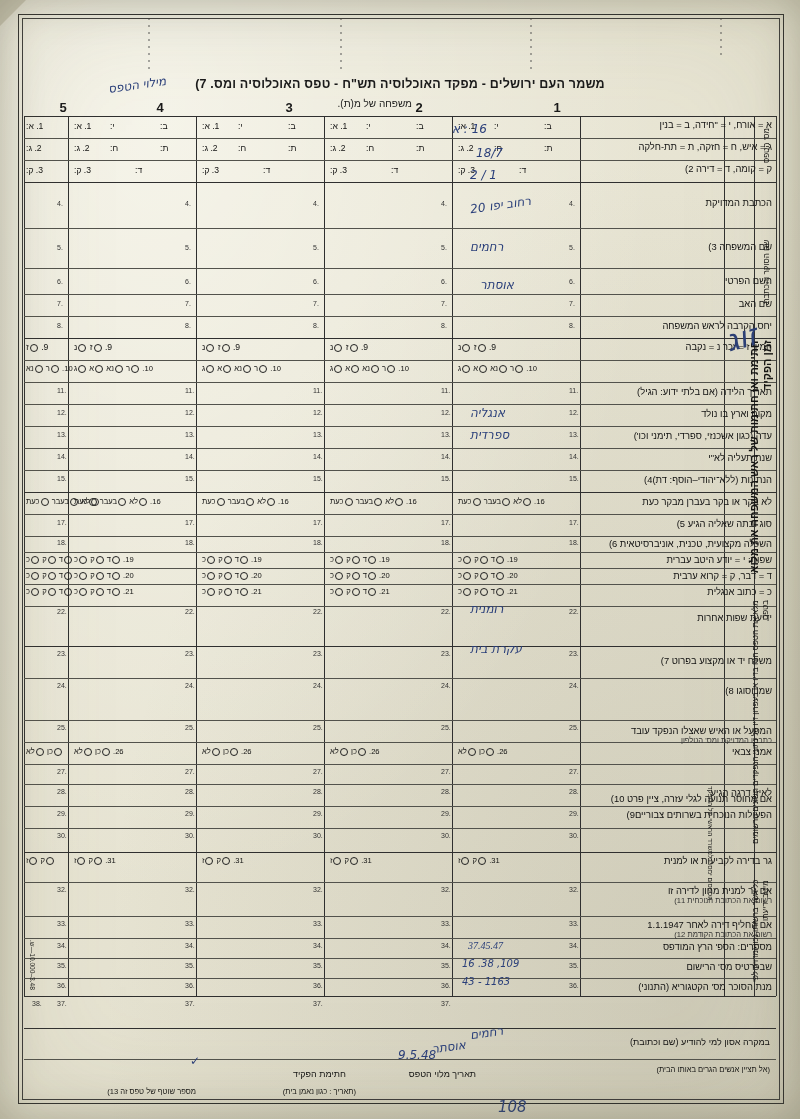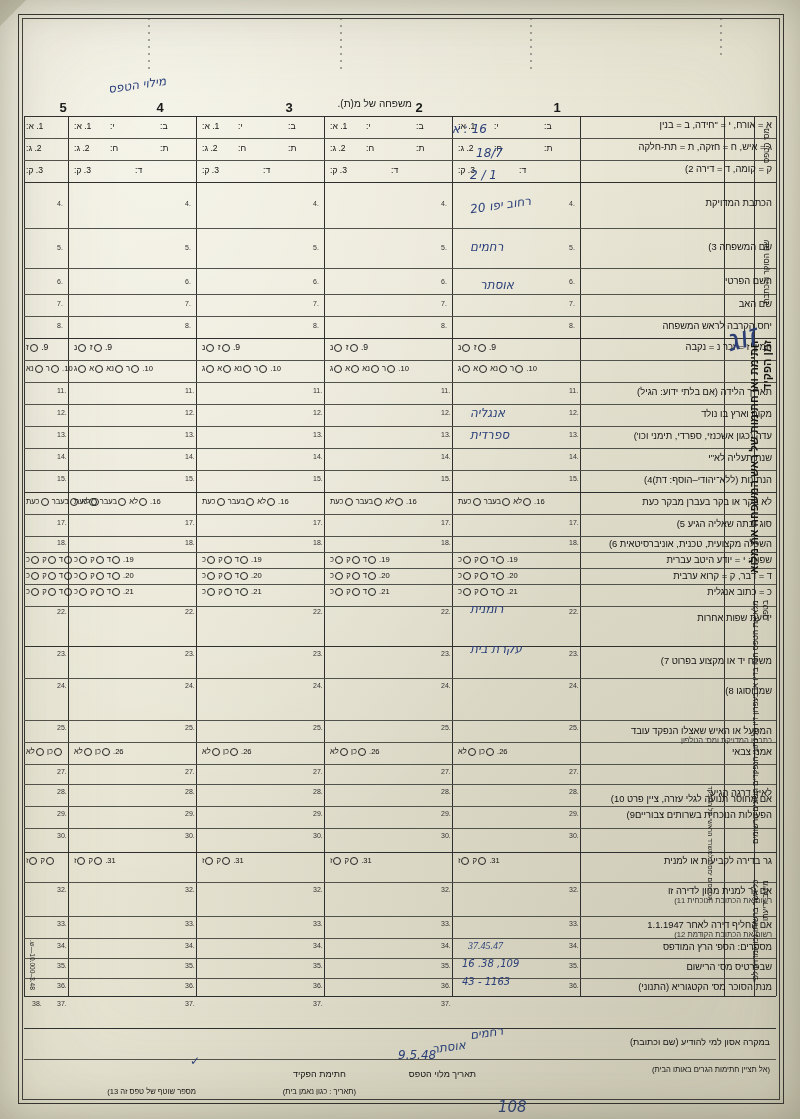--- a/index.html
+++ b/index.html
@@ -241,20 +241,23 @@
 
   <div class="dotcol" style="left:148px"></div>
   <div class="dotcol" style="left:340px"></div>
   <div class="dotcol" style="left:530px"></div>
   <div class="dotcol" style="left:720px; height:40px;"></div>
 
   <div class="frame">
     <div class="frame-inner"></div>
   </div>
 
+  <div class="title-row">
+    <span class="title-text">משמר העם ירושלים - מפקד האוכלוסיה תש"ח - טפס האוכלוסיה ומס. 7)</span>
+  </div>
   <div class="family-label">משפחה של  מ(ת).</div>
 
   <div class="colnum" style="left:542px">1</div>
   <div class="colnum" style="left:404px">2</div>
   <div class="colnum" style="left:274px">3</div>
   <div class="colnum" style="left:145px">4</div>
   <div class="colnum" style="left:48px">5</div>
 
   <div class="grid">
 
@@ -770,21 +773,21 @@
   <div class="side-vert big" style="top:340px; right:26px; height:240px;">חתימת ואו חתימות של ראש המשפחה את מלוא זמן הפקיד</div>
   <div class="side-vert" style="top:600px; right:30px; height:260px;">מלא את הטפס הזה בדיו או בעפרון דיו כל נתוני הנפקדים השונים הרשומים בטפס</div>
   <div class="side-vert" style="top:880px; right:30px; height:120px;">כל אשר ברשותו נכון ומדויק לפי מיטב ידיעתו</div>
 
   <div class="left-vert" style="top:900px; left:28px; height:90px;">3.48–10.000—ש.</div>
   <div class="left-vert" style="top:640px; left:706px; height:260px;">הטפסים ימסרו למשרד הראשי של המפקד</div>
 
   <div class="bottom-box">
     <div class="bottom-line" style="top:30px"></div>
     <div class="btxt" style="top:8px; right:6px;">במקרה אסון למי להודיע (שם וכתובת)</div>
-    <div class="btxt sm" style="top:36px; right:6px;">(אל תציין חתימות הגרים באותו הבית)</div>
+    <div class="btxt sm" style="top:36px; right:6px;">(אל תציין אנשים הגרים באותו הבית)</div>
     <div class="btxt" style="top:40px; right:300px;">תאריך מלוי הטפס</div>
     <div class="btxt" style="top:40px; right:430px;">חתימת הפקיד</div>
     <div class="btxt sm" style="top:58px; right:420px;">(תאריך : כגון נאמן בית)</div>
     <div class="btxt sm" style="top:58px; right:580px;">מספר שוטף של טפס זה 13)</div>
   </div>
 
   <div class="hand md rot" style="top:78px; left:108px;">מילוי הטפס</div>
 
   <div class="hand md" style="top:122px; left:452px;">16 : א</div>
   <div class="hand md" style="top:146px; left:476px;">18/7</div>

